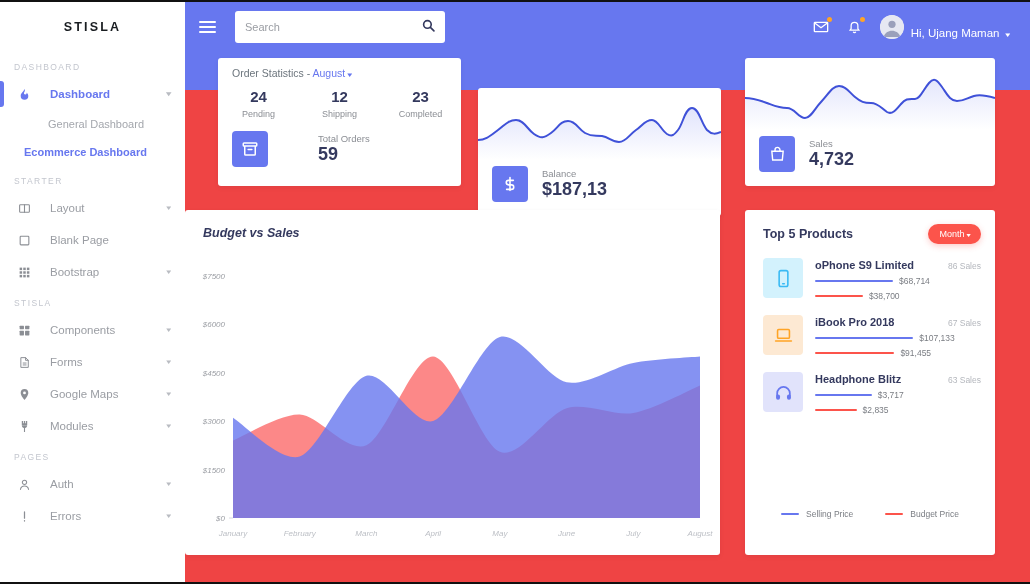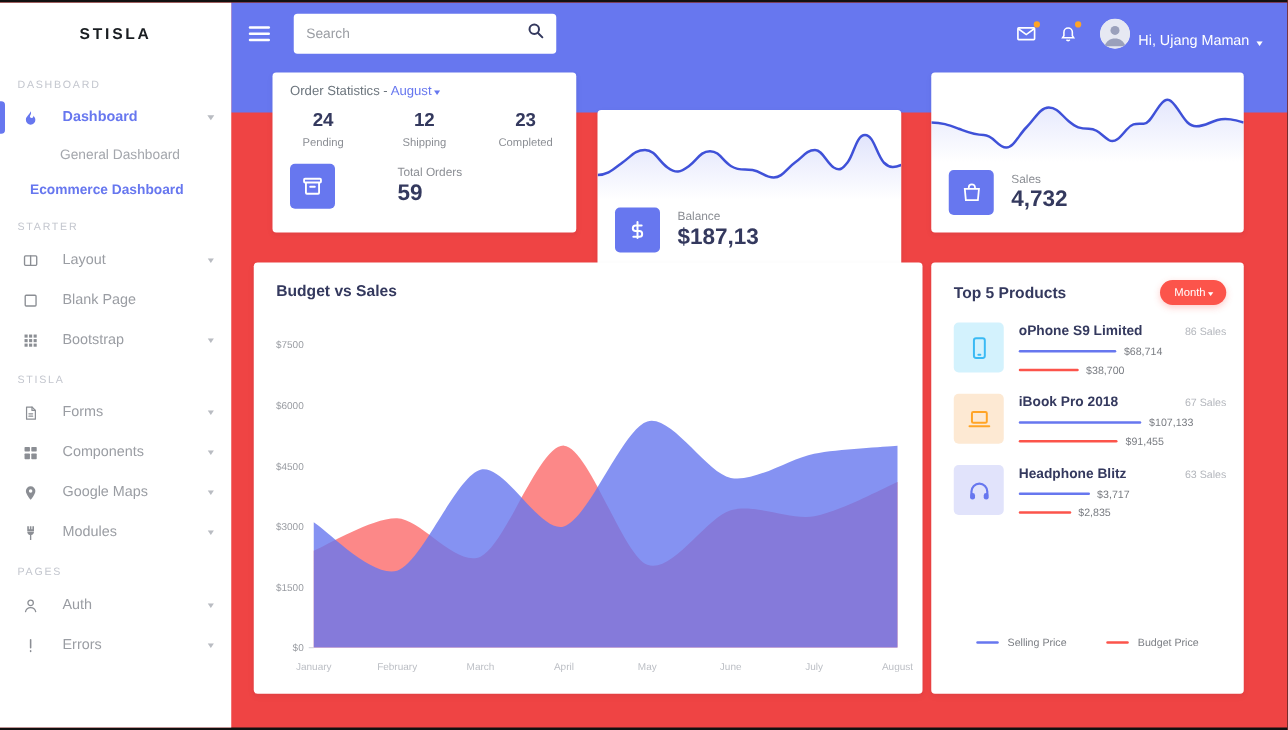--- a/index.html
+++ b/index.html
@@ -239,21 +239,21 @@
   }
   .spark svg { width: 100%; height: 100%; display: block; }
   .mini-row {
     position: absolute;
     left: 14px; bottom: 14px;
     display: flex;
     align-items: center;
   }
 
   
-  #card-chart { left: 18px; top: 208px; width: 535px; height: 345px; }
+  #card-chart { left: 0; top: 208px; width: 535px; height: 345px; font-style: italic; }
   .ctitle {
     padding: 16px 0 0 18px;
     font-size: 12.5px;
     font-weight: bold;
     color: #34395e;
   }
   .chart-wrap { position: absolute; left: 0; top: 44px; width: 535px; height: 300px; }
   .chart-wrap svg { display: block; }
   .ylab { font-size: 8px; fill: #9a9da3; }
   .xlab { font-size: 8px; fill: #bcbfc5; }
@@ -374,40 +374,40 @@
               <rect x="9.7" y="16.4" width="4.6" height="4.6"></rect>
               <rect x="16.4" y="16.4" width="4.6" height="4.6"></rect>
             </svg>
           </span>
           <span class="lbl">Bootstrap</span>
           <span class="caret">▾</span>
         </div>
         <div class="side-head">STISLA</div>
         <div class="side-item">
           <span class="ic">
+            <svg width="13" height="13" viewBox="0 0 24 24" fill="#8b8e94">
+              <rect x="3" y="3" width="8" height="6.5" rx="1"></rect>
+              <rect x="13" y="3" width="8" height="6.5" rx="1"></rect>
+              <rect x="3" y="12.5" width="8" height="8.5" rx="1"></rect>
+              <rect x="13" y="12.5" width="8" height="8.5" rx="1"></rect>
+            </svg>
+          </span>
+          <span class="lbl">Components</span>
+          <span class="caret">▾</span>
+        </div>
+        <div class="side-item">
+          <span class="ic">
             <svg width="13" height="13" viewBox="0 0 24 24" fill="none" stroke="#8b8e94" stroke-width="1.8" stroke-linecap="round" stroke-linejoin="round">
               <path d="M6 3h8l5 5v13H6z"></path>
               <path d="M14 3v5h5"></path>
               <line x1="9.5" y1="13" x2="15" y2="13"></line>
               <line x1="9.5" y1="16.5" x2="15" y2="16.5"></line>
             </svg>
           </span>
           <span class="lbl">Forms</span>
-          <span class="caret">▾</span>
-        </div>
-        <div class="side-item">
-          <span class="ic">
-            <svg width="13" height="13" viewBox="0 0 24 24" fill="#8b8e94">
-              <rect x="3" y="3" width="8" height="6.5" rx="1"></rect>
-              <rect x="13" y="3" width="8" height="6.5" rx="1"></rect>
-              <rect x="3" y="12.5" width="8" height="8.5" rx="1"></rect>
-              <rect x="13" y="12.5" width="8" height="8.5" rx="1"></rect>
-            </svg>
-          </span>
-          <span class="lbl">Components</span>
           <span class="caret">▾</span>
         </div>
         <div class="side-item">
           <span class="ic">
             <svg width="13" height="13" viewBox="0 0 24 24" fill="#8b8e94">
               <path d="M12 2a7 7 0 0 0-7 7c0 5.2 7 13 7 13s7-7.8 7-13a7 7 0 0 0-7-7z"></path>
               <circle cx="12" cy="9" r="2.6" fill="#fff"></circle>
             </svg>
           </span>
           <span class="lbl">Google Maps</span>

